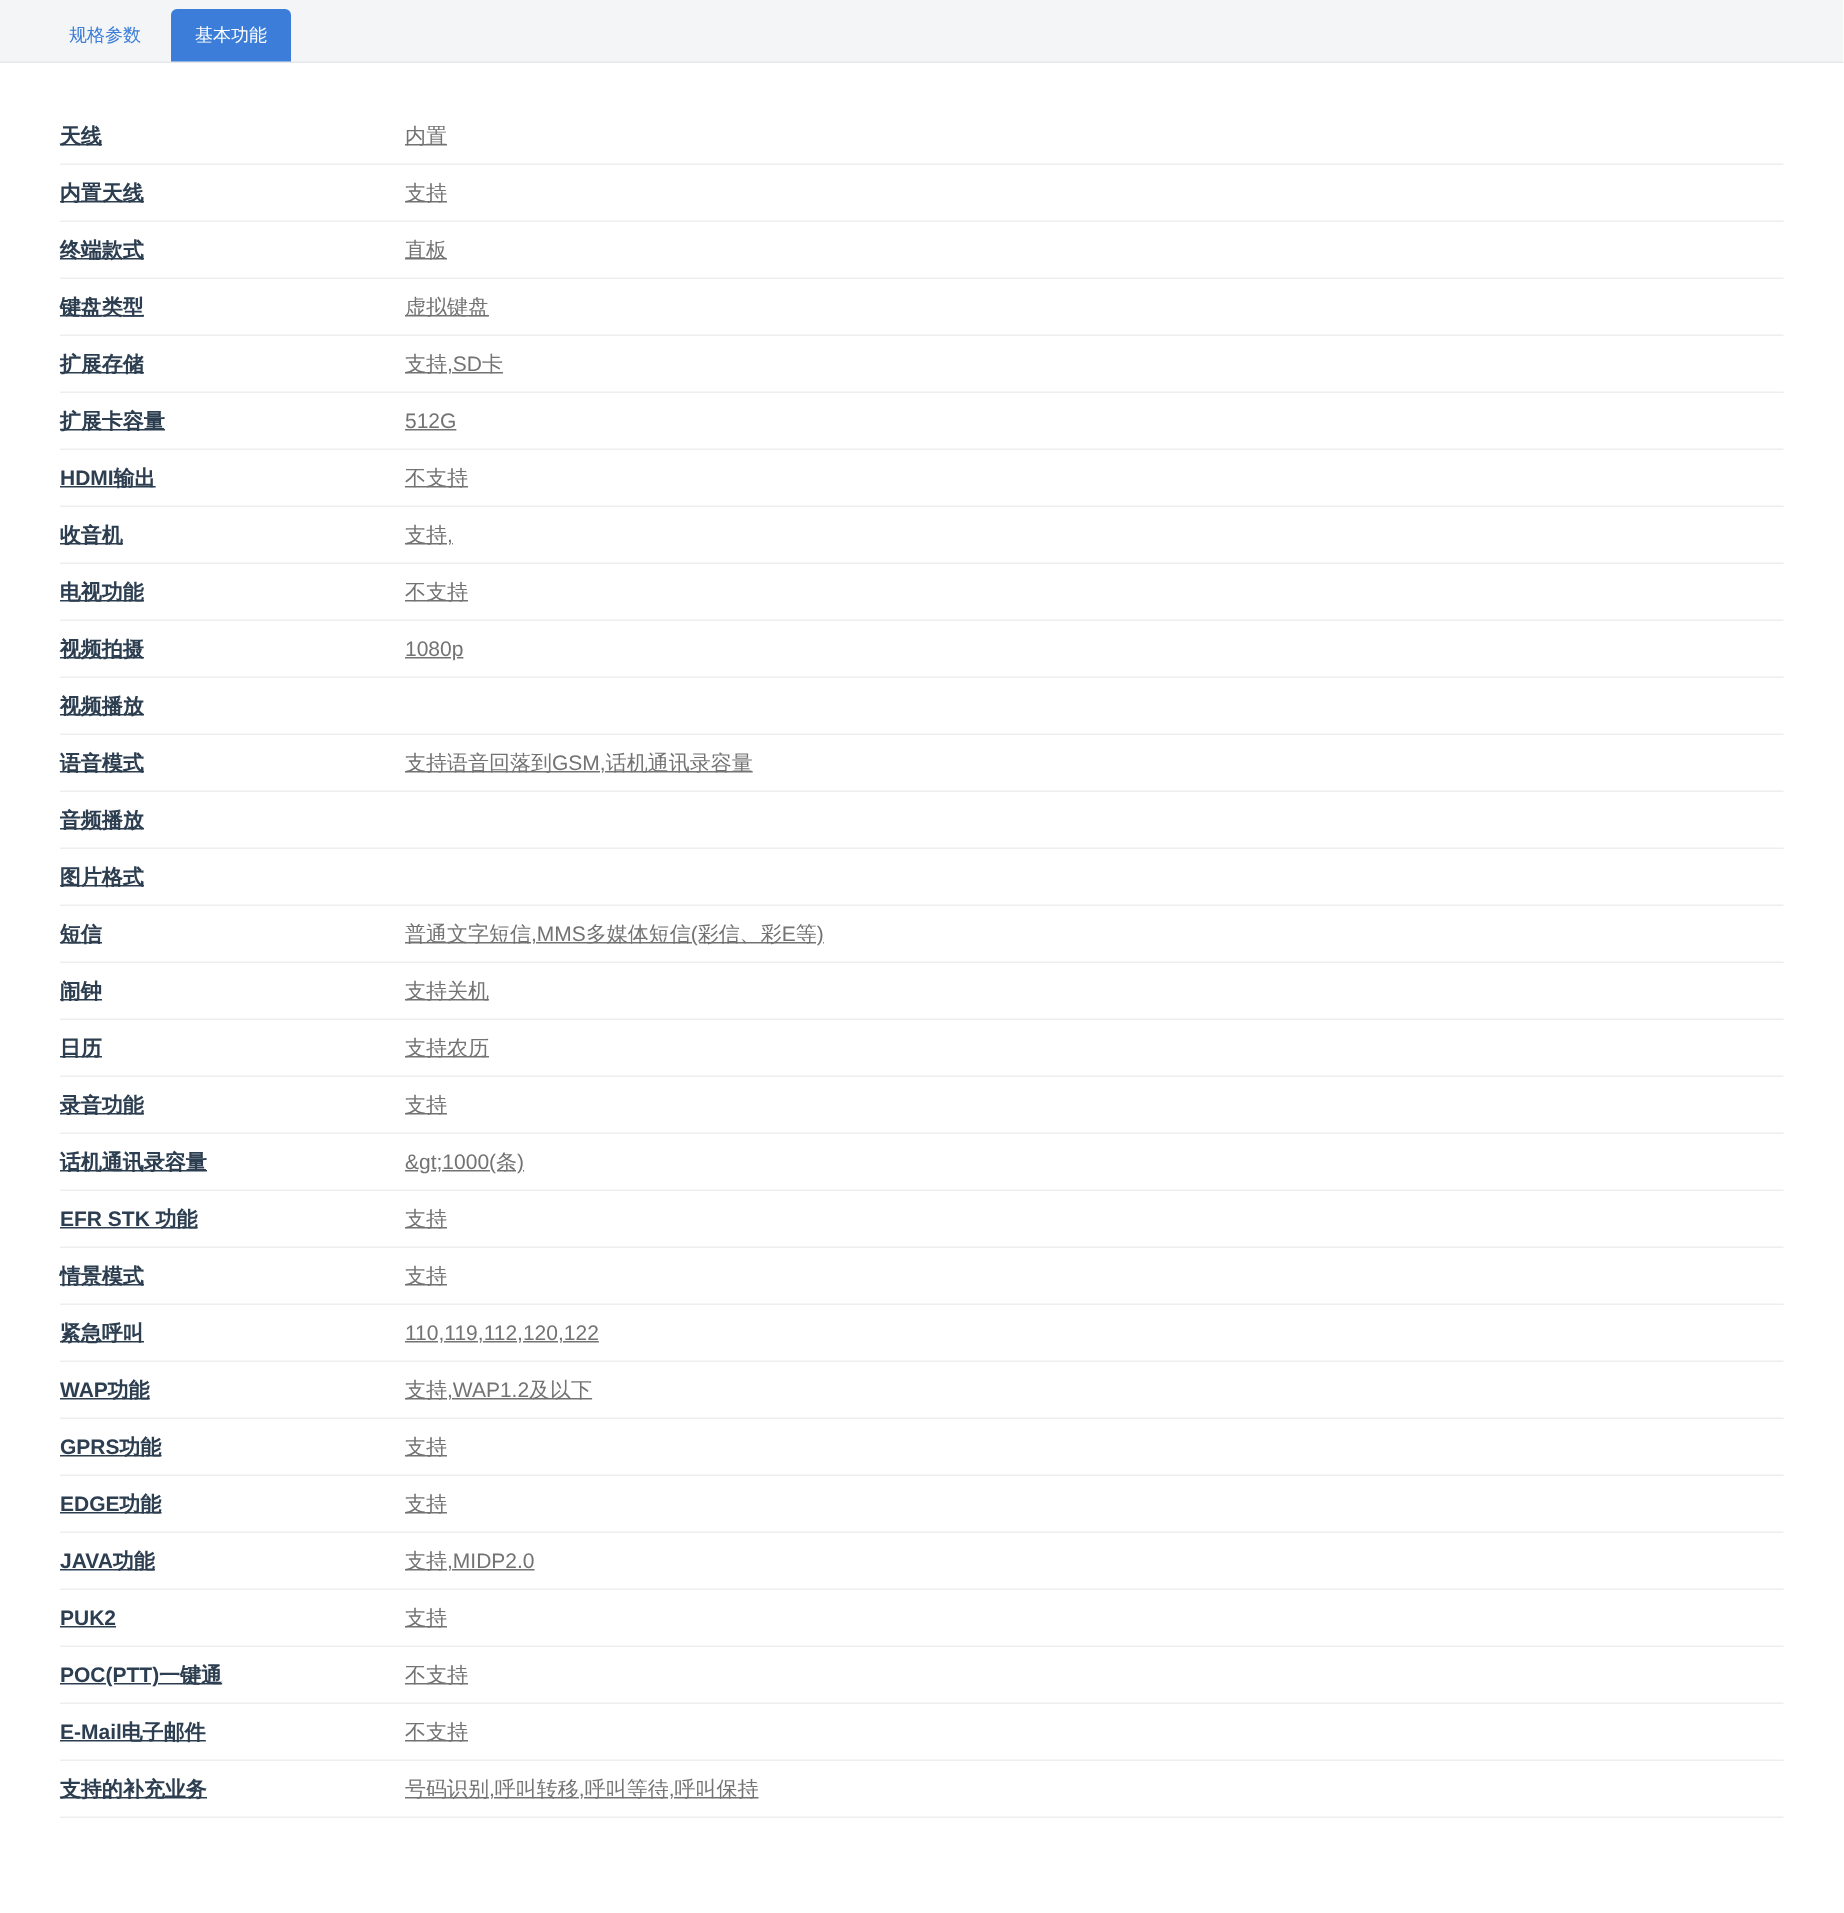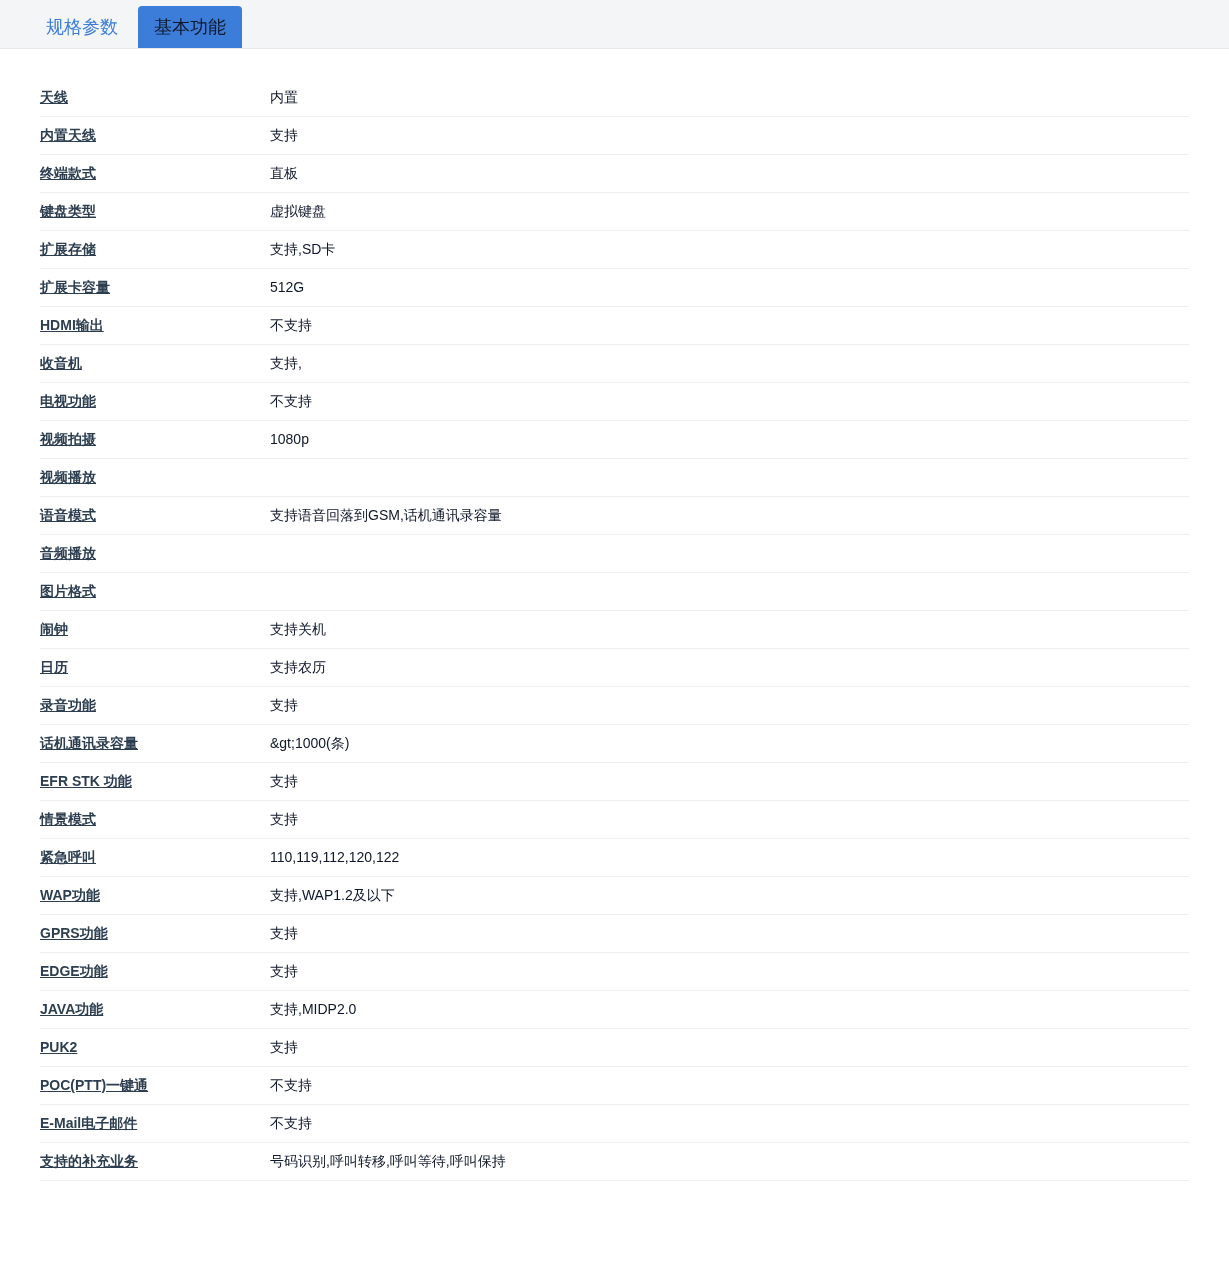--- a/index.html
+++ b/index.html
@@ -19,30 +19,30 @@
     .tabs-bar {
       background: #f3f5f7;
       padding: 6px 30px 0 30px;
       border-bottom: 1px solid #e5e7e9;
       display: flex;
       gap: 4px;
     }
     .tab {
       padding: 9px 16px;
       cursor: pointer;
-      font-size: 18px;
+      font-size: 12px;
       border-radius: 4px 4px 0 0;
     }
     .tab.inactive {
       color: #3b7dd8;
       background: transparent;
     }
     .tab.active {
       background: #3b7dd8;
-      color: #0f172a;
+      color: #ffffff;
     }
     .content {
       padding: 30px 40px 20px 40px;
     }
     .spec-table {
       width: 100%;
       border-collapse: collapse;
     }
     .spec-table tr {
       border-bottom: 1px solid #eceef0;
@@ -52,22 +52,23 @@
       vertical-align: middle;
       line-height: 1.5;
     }
     .spec-label {
       width: 230px;
       font-weight: 600;
       color: #2c3e50;
       text-decoration: underline;
     }
     .spec-value {
-      color: #0f172a;
+      color: #737373;
       font-weight: 400;
+      text-decoration: underline;
     }
   </style>
 </head>
 <body>
 
 <div class="container">
   <div class="tabs-bar">
     <div class="tab inactive">规格参数</div>
     <div class="tab active">基本功能</div>
   </div>
@@ -124,20 +125,24 @@
           </tr>
           <tr>
             <td class="spec-label">音频播放</td>
             <td class="spec-value"></td>
           </tr>
           <tr>
             <td class="spec-label">图片格式</td>
             <td class="spec-value"></td>
           </tr>
           <tr>
+            <td class="spec-label">短信</td>
+            <td class="spec-value">普通文字短信,MMS多媒体短信(彩信、彩E等)</td>
+          </tr>
+          <tr>
             <td class="spec-label">闹钟</td>
             <td class="spec-value">支持关机</td>
           </tr>
           <tr>
             <td class="spec-label">日历</td>
             <td class="spec-value">支持农历</td>
           </tr>
           <tr>
             <td class="spec-label">录音功能</td>
             <td class="spec-value">支持</td>

